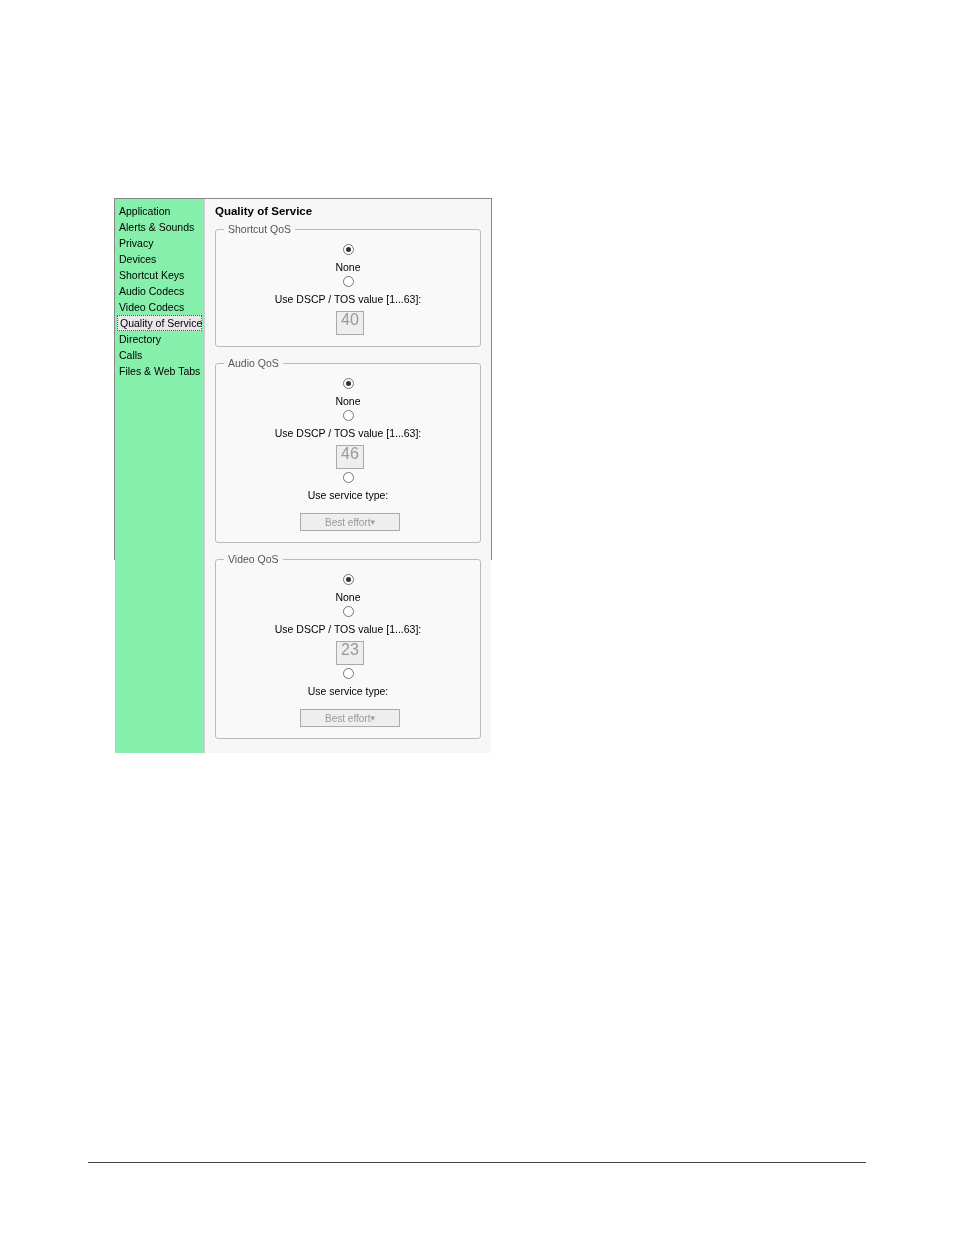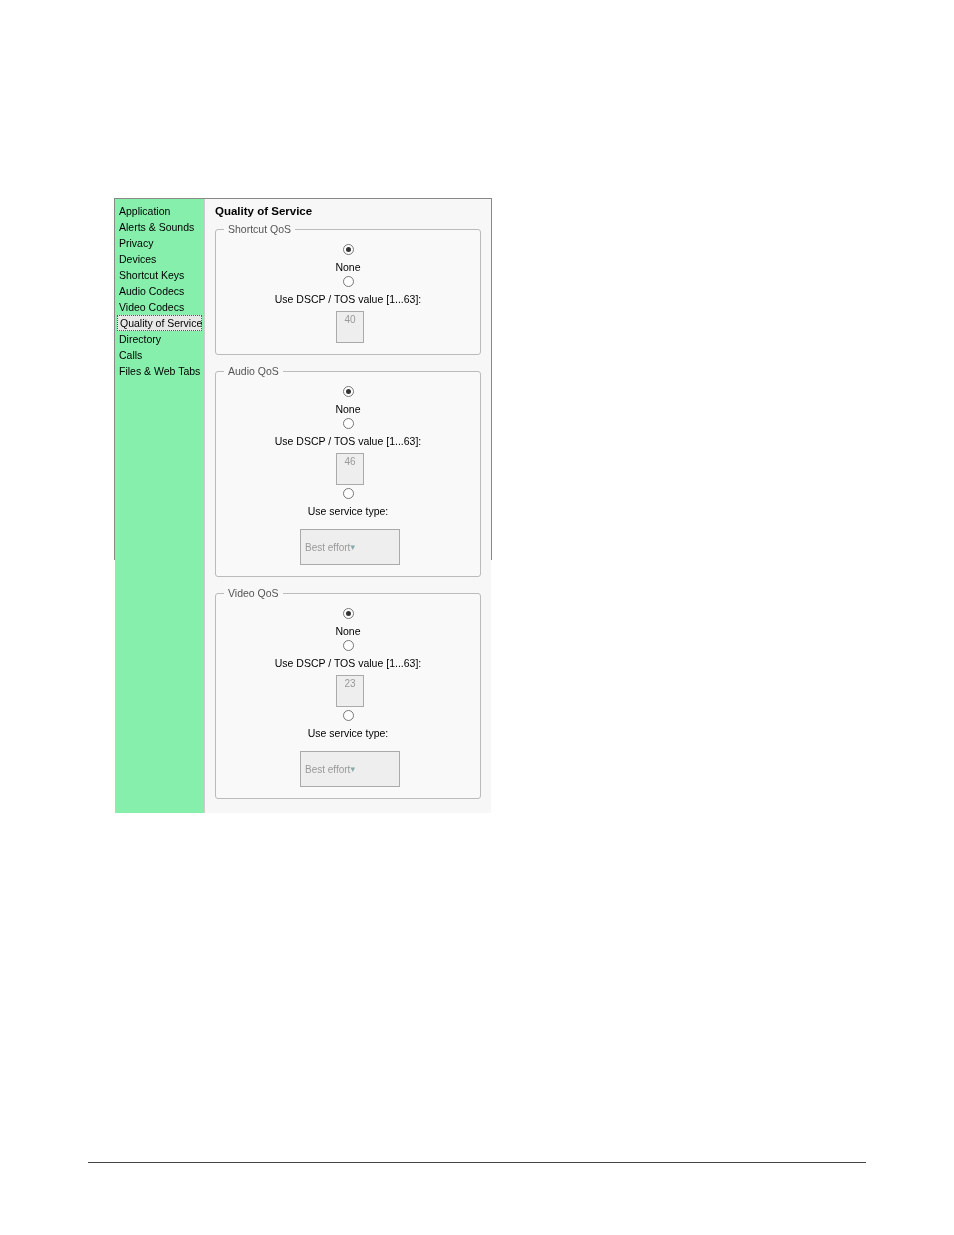--- a/index.html
+++ b/index.html
@@ -110,39 +110,39 @@
     justify-content: center;
     flex-shrink: 0;
   }
   .radio.checked::after {
     content: "";
     width: 5px; height: 5px;
     background: #333;
     border-radius: 50%;
   }
   .numbox {
-    width: 28px; height: 32px;
+    width: 28px; height: 24px;
+    border: 1px solid #aaa;
+    background: #eee;
+    color: #999;
+    font-size: 16px;
+    text-align: center;
+    line-height: 16px;
+    margin-left: 4px;
+  }
+  .combo {
+    width: 100px; height: 18px;
     border: 1px solid #aaa;
     background: #eee;
     color: #999;
     font-size: 10px;
-    text-align: center;
-    line-height: 16px;
-    margin-left: 4px;
-  }
-  .combo {
-    width: 100px; height: 36px;
-    border: 1px solid #aaa;
-    background: #eee;
-    color: #999;
-    font-size: 10px;
     display: flex;
     align-items: center;
     padding: 0 4px;
-    justify-content: flex-start;
+    justify-content: center;
     margin-left: 4px;
   }
   .combo .chev {
     color: #8aa;
     font-size: 9px;
   }
   .spacer { width: 52px; }
   .footer {
     border-top: 1px solid #ccc;
     background: linear-gradient(#f4f4f4, #e6e6e6);

